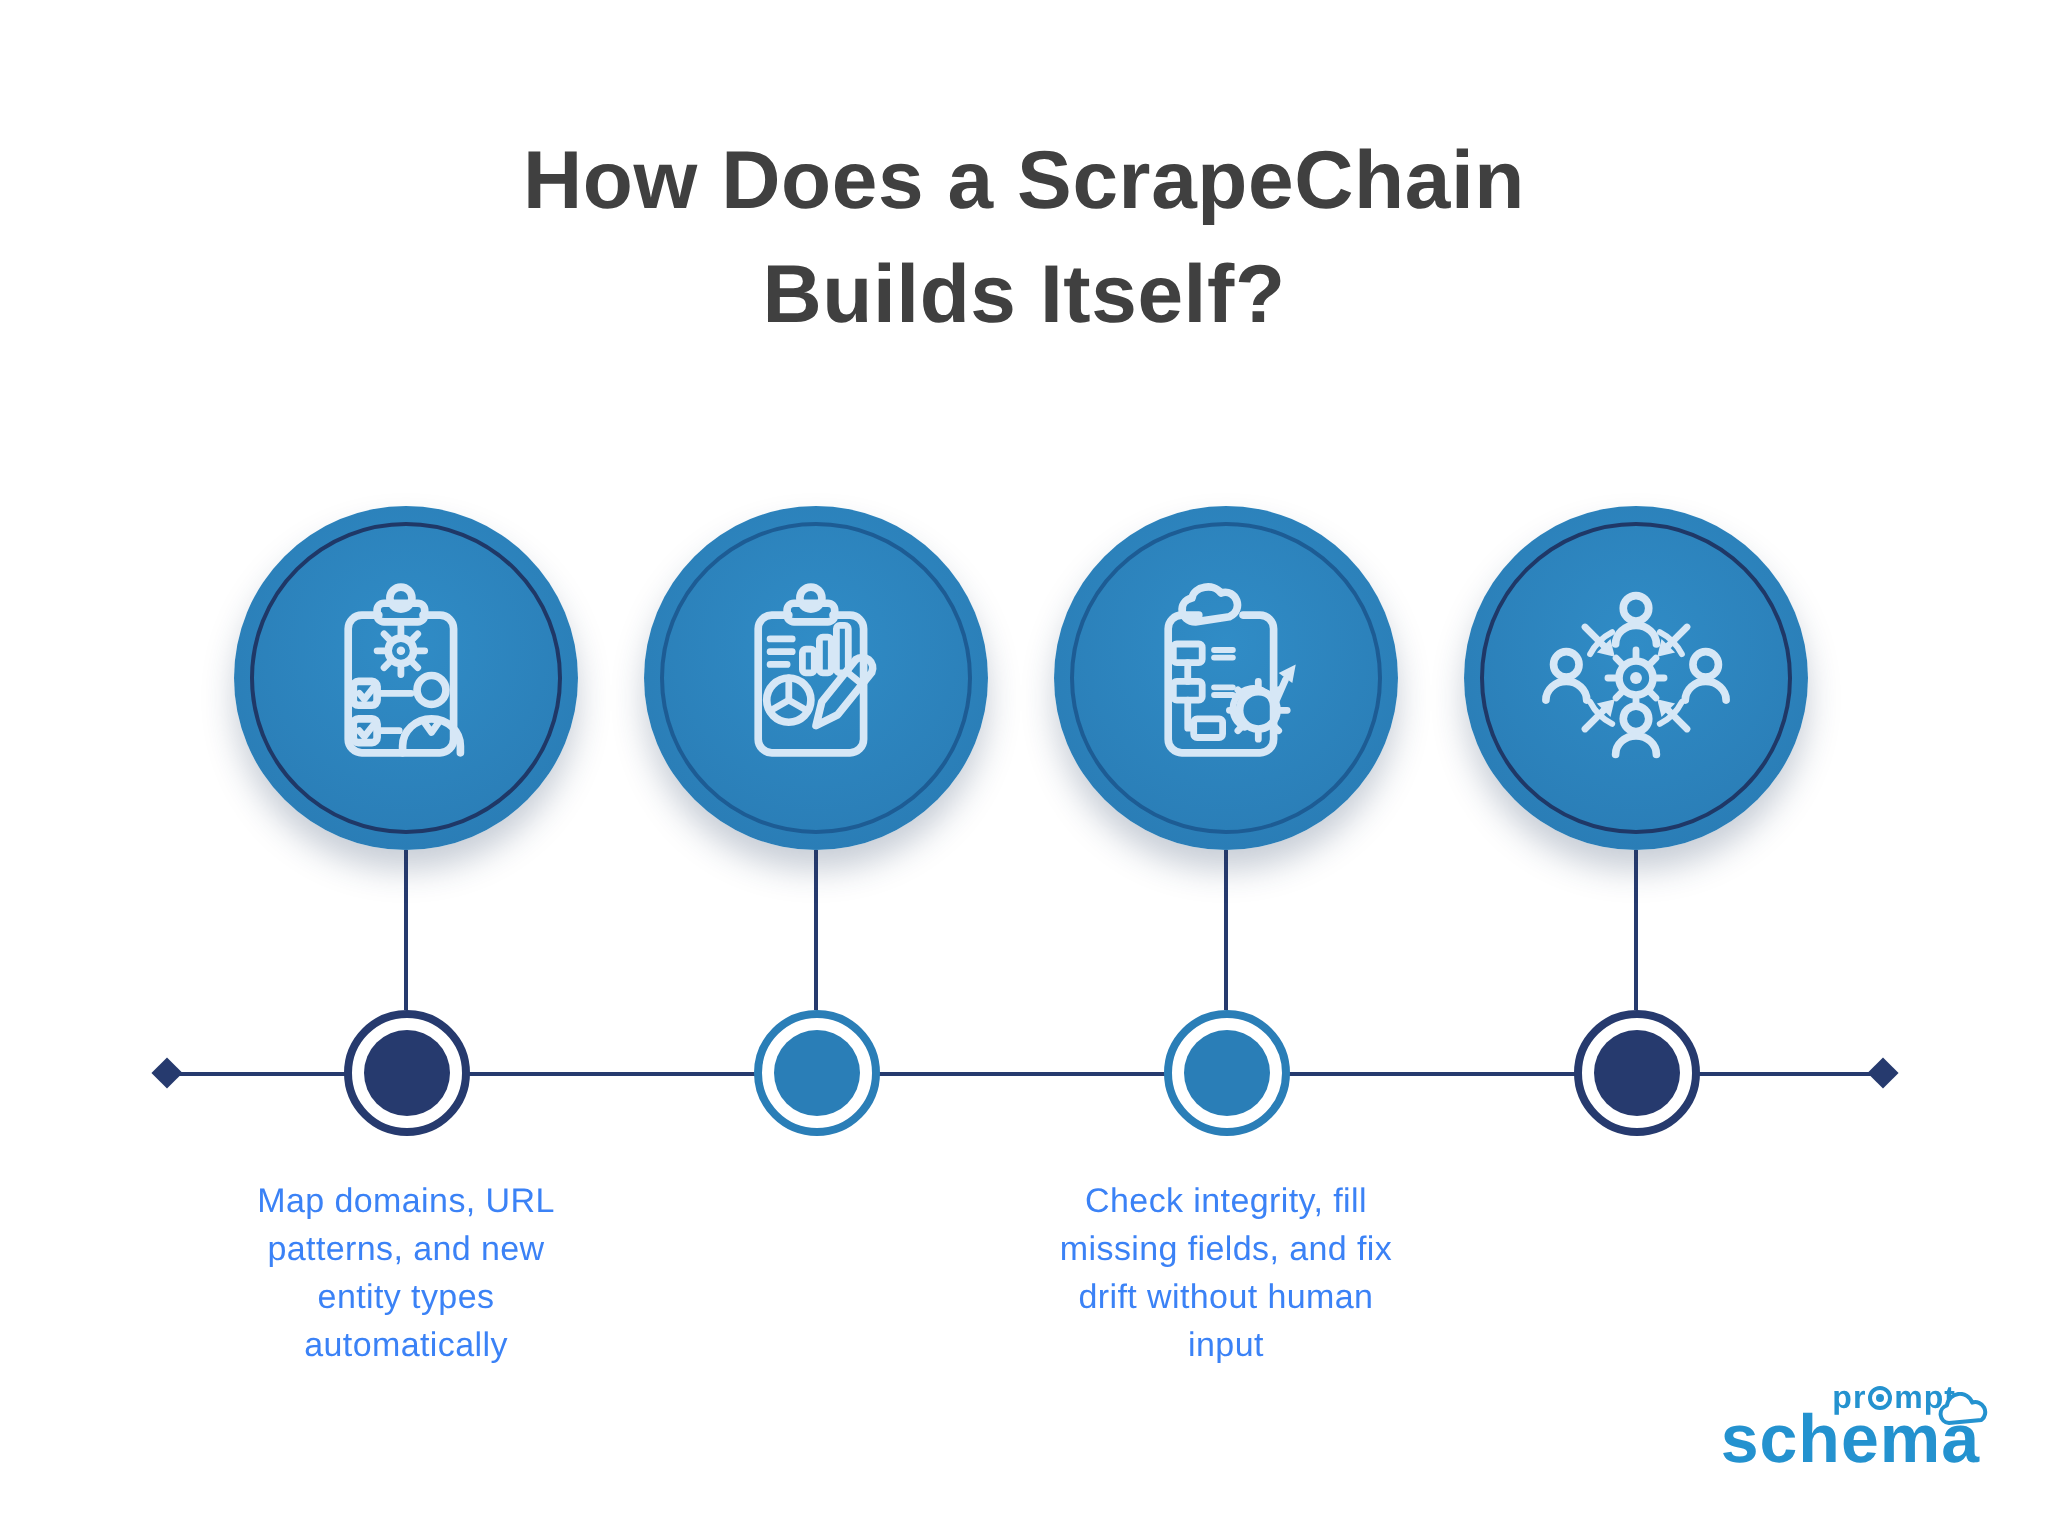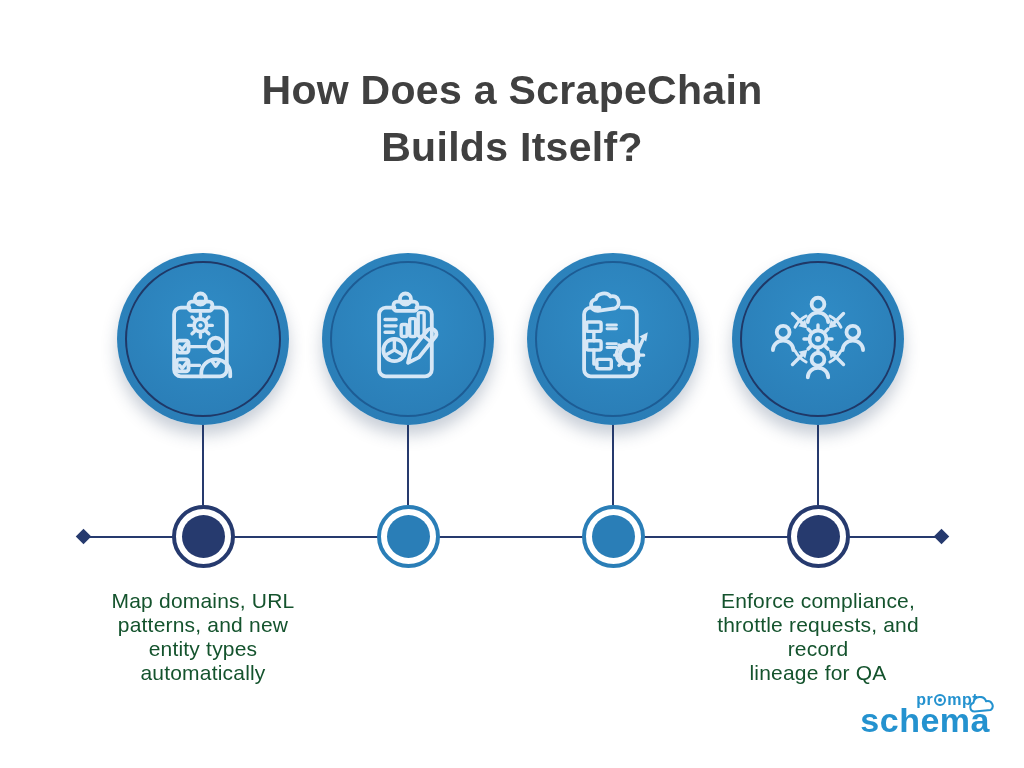--- a/index.html
+++ b/index.html
@@ -30,21 +30,21 @@
   .node{
     box-sizing:border-box;width:63px;height:63px;border-radius:50%;
     border:4px solid #263a6e;background:#ffffff;
     display:flex;align-items:center;justify-content:center;flex:none;
   }
   .node-dot{width:43px;height:43px;border-radius:50%;background:#263a6e;}
   .node-blue{border-color:#2a7eb7;}
   .node-blue .node-dot{background:#2a7eb7;}
   .step-desc{
     margin-top:21px;text-align:center;white-space:pre-line;
-    font-size:21px;line-height:24px;color:#14532d;letter-spacing:.2px;
+    font-size:17px;line-height:24px;color:#3b82f6;letter-spacing:.2px;
   }
   
   .timeline-line{position:absolute;left:84px;top:536px;width:858px;height:2.4px;background:#263a6e;z-index:1;}
   .diamond{position:absolute;width:11px;height:11px;background:#263a6e;transform:rotate(45deg);z-index:1;}
   .diamond-left{left:78px;top:531px;}
   .diamond-right{left:936px;top:531px;}
   
   .brand{position:absolute;right:34px;top:692px;width:140px;text-align:right;color:#2492cf;z-index:2;}
   .brand-top{font-size:16px;font-weight:bold;letter-spacing:.5px;padding-right:12px;line-height:16px;}
   .target-o{
@@ -136,20 +136,24 @@
           <path stroke-width="4" d="M92,79 h4 M88.2,88.2 l2.8,2.8 M79,92 v4 M69.8,88.2 l-2.8,2.8 M66,79 h-4 M69.8,69.8 l-2.8,-2.8 M79,66 v-4 M88.2,69.8 l2.8,-2.8"></path>
           <path stroke-width="4" d="M71,89 a12,12 0 1 1 17,-12 L95,61"></path>
           <polygon points="101,52 99,63 91,57" fill="#D6E7F6" stroke="none"></polygon>
         </g>
       </svg>
     </div>
     <div class="stem"></div>
     <div class="node node-blue">
         <div class="node-dot"></div>
       </div>
+    <div class="step-desc">Check integrity, fill
+missing fields, and fix
+drift without human
+input</div>
   </div>
 
   <div class="step s4">
     <div class="big-circle">
       <div class="inner-ring"></div>
       <svg viewBox="0 0 120 120">
         <g stroke="#D6E7F6" stroke-width="4.5" fill="none" stroke-linecap="round" stroke-linejoin="round">
           <circle cx="60" cy="60" r="10"></circle>
           <circle cx="60" cy="60" r="3.5" fill="#D6E7F6" stroke="none"></circle>
           <path stroke-width="4" d="M72.5,60 h4 M68.8,68.8 l2.9,2.9 M60,72.5 v4 M51.2,68.8 l-2.9,2.9 M47.5,60 h-4 M51.2,51.2 l-2.9,-2.9 M60,47.5 v-4 M68.8,51.2 l2.9,-2.9"></path>
@@ -167,24 +171,20 @@
           <polygon points="72.5,47.5 83,45 75,37" fill="#D6E7F6" stroke="none"></polygon>
           <polygon points="47.5,72.5 37,75 45,83" fill="#D6E7F6" stroke="none"></polygon>
           <polygon points="72.5,72.5 83,75 75,83" fill="#D6E7F6" stroke="none"></polygon>
         </g>
       </svg>
     </div>
     <div class="stem"></div>
     <div class="node">
         <div class="node-dot"></div>
       </div>
-    <div class="step-desc">Enforce compliance,
-throttle requests, and
-record
-lineage for QA</div>
   </div>
 
   <div class="timeline-line"></div>
   <div class="diamond diamond-left"></div>
   <div class="diamond diamond-right"></div>
 
   <div class="brand">
     <div class="brand-top"><span>pr</span><span class="target-o"><i></i></span><span>mpt</span></div>
     <span class="brand-bottom"><span>schema</span><svg width="27" height="17" viewBox="0 0 27 17">
           <path d="M5.5,15.5 a4.5,4.5 0 0 1 -1,-8.8 a6.5,6.5 0 0 1 12.6,-1.4 a5,5 0 0 1 4.6,8.7 z" fill="#ffffff" stroke="#2492cf" stroke-width="2" stroke-linejoin="round"></path>

